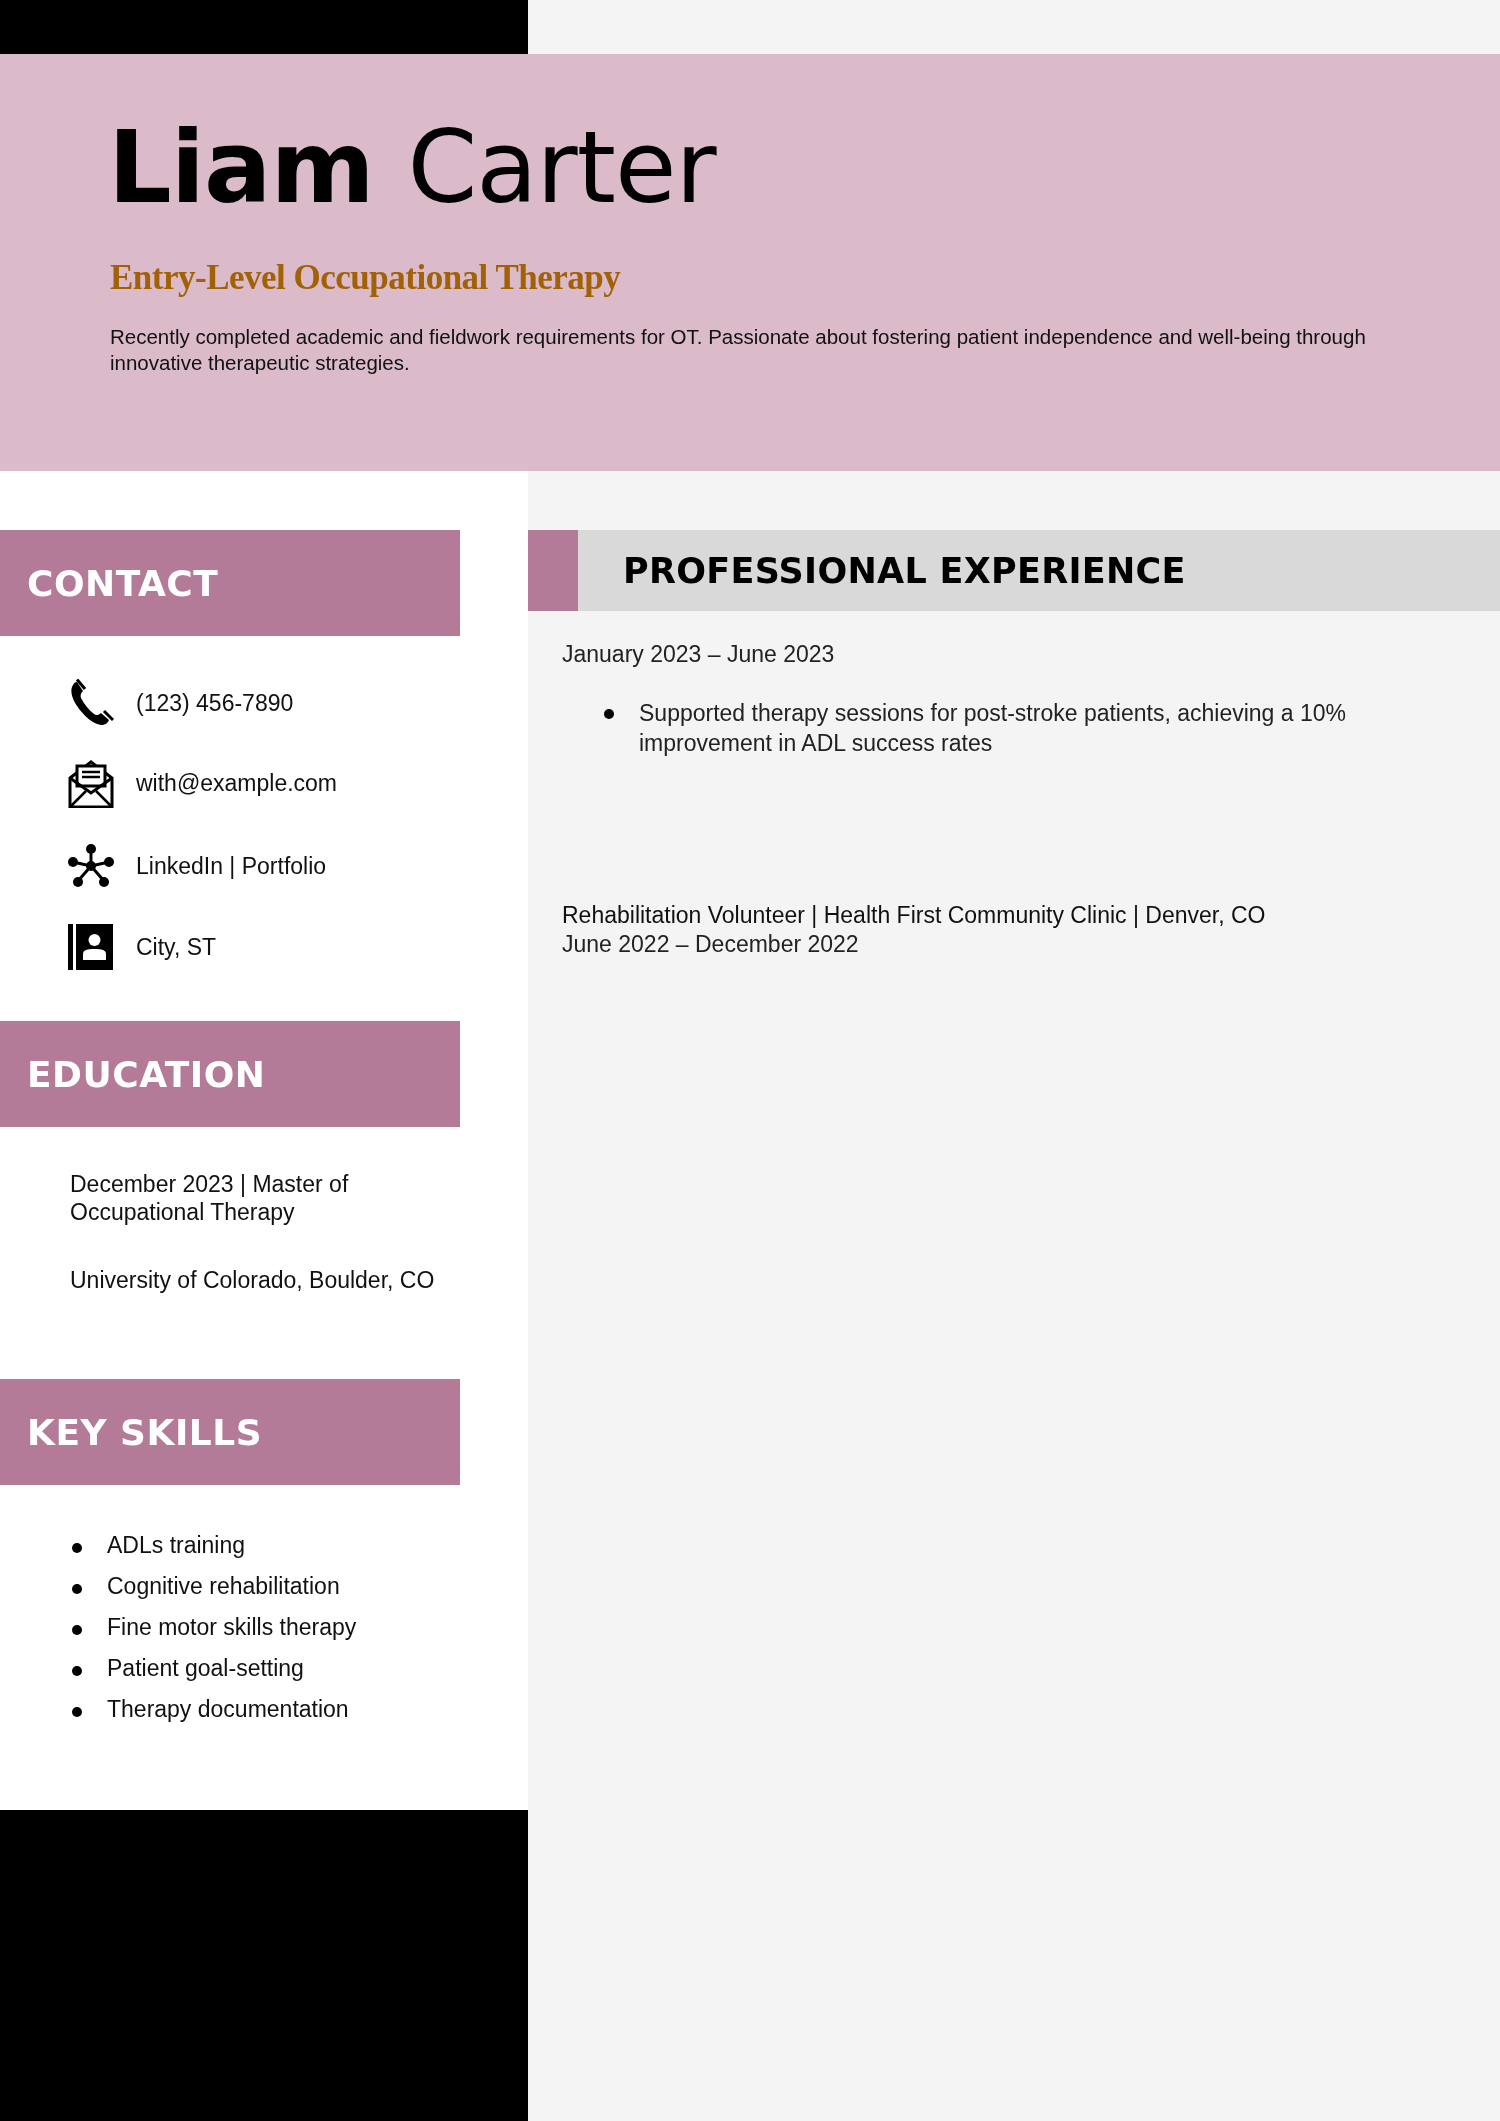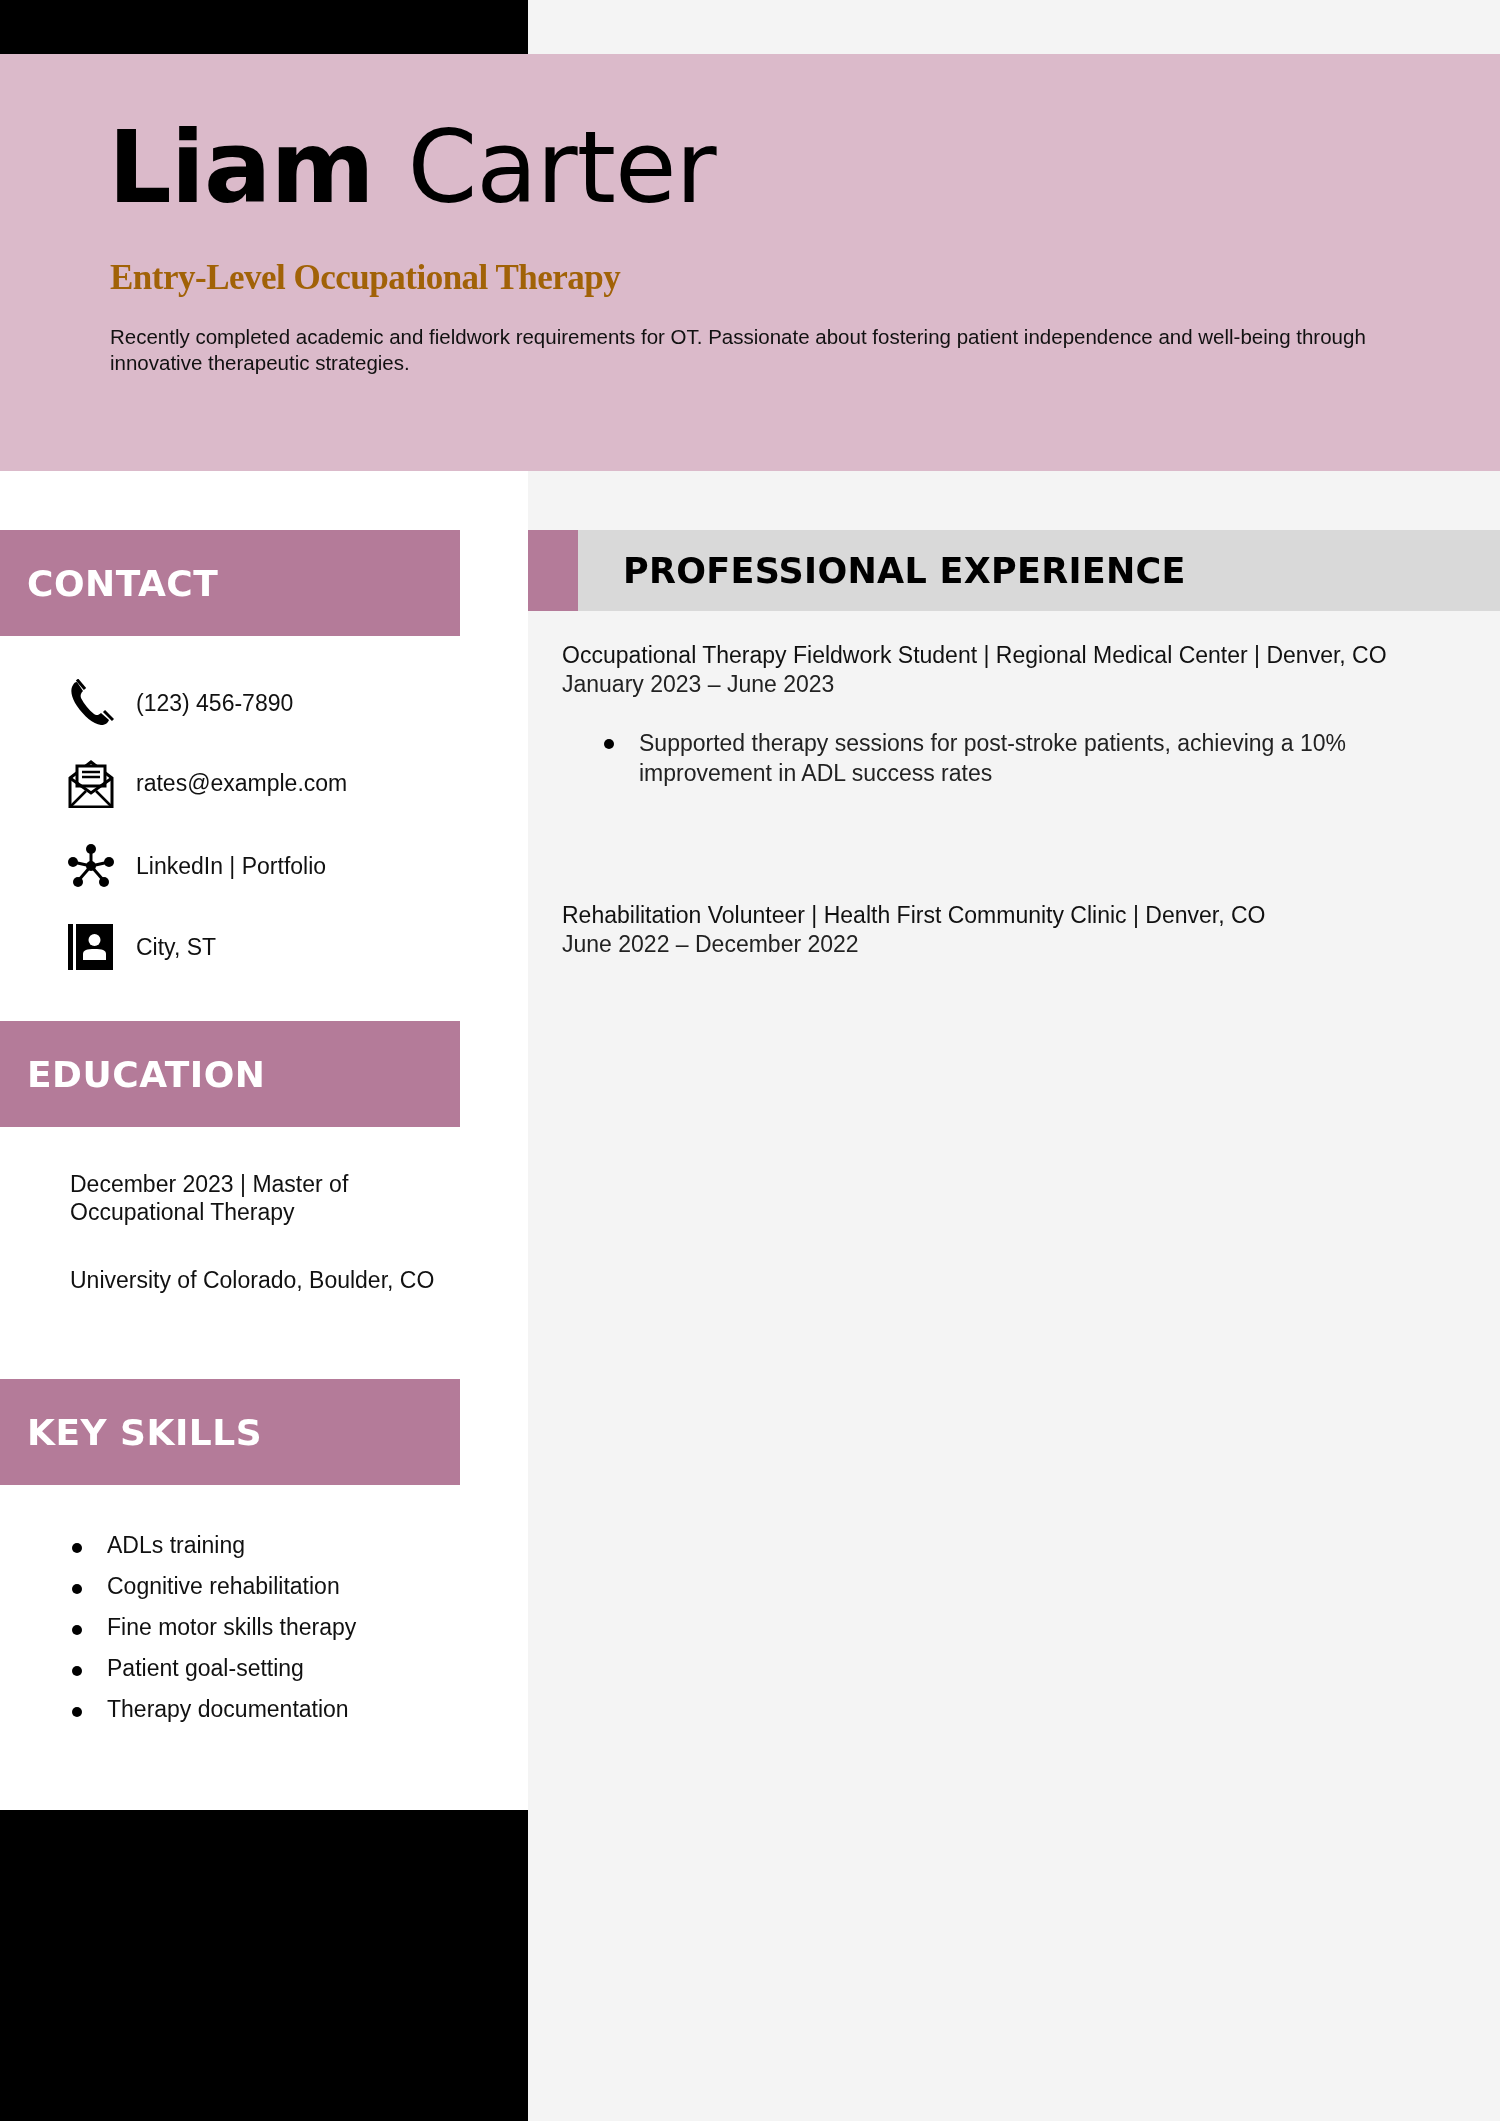--- a/index.html
+++ b/index.html
@@ -133,21 +133,21 @@
   <span class="icon">
     <svg width="46" height="50" viewBox="0 0 46 50">
       <path d="M2 20 L23 4 L44 20 L44 49 L2 49 Z" fill="none" stroke="#000" stroke-width="3"></path>
       <rect x="9" y="8" width="28" height="20" fill="#fff" stroke="#000" stroke-width="3"></rect>
       <line x1="14" y1="14" x2="32" y2="14" stroke="#000" stroke-width="2.5"></line>
       <line x1="14" y1="19" x2="32" y2="19" stroke="#000" stroke-width="2.5"></line>
       <path d="M2 20 L23 35 L44 20" fill="none" stroke="#000" stroke-width="3"></path>
       <path d="M2 49 L18 33 M44 49 L28 33" stroke="#000" stroke-width="2.5"></path>
     </svg>
   </span>
-  <span class="text">rates@example.com</span>
+  <span class="text">with@example.com</span>
 </div>
 
 <div class="contact-item" style="top:842px;">
   <span class="icon">
     <svg width="46" height="44" viewBox="0 0 46 44">
       <g stroke="#000" stroke-width="3">
         <line x1="23" y1="22" x2="23" y2="6"></line>
         <line x1="23" y1="22" x2="5" y2="18"></line>
         <line x1="23" y1="22" x2="41" y2="18"></line>
         <line x1="23" y1="22" x2="10" y2="37"></line>
@@ -188,21 +188,20 @@
   <li>Patient goal-setting</li>
   <li>Therapy documentation</li>
 </ul>
 
 <div class="exp-heading">
   <span class="accent"></span>
   <span class="label">PROFESSIONAL EXPERIENCE</span>
 </div>
 
 <div class="job" style="top:640px;">
-  <div class="role">Occupational Therapy Fieldwork Student | Regional Medical Center | Denver, CO</div>
   <div class="dates">January 2023 – June 2023</div>
   <ul>
     <li>Supported therapy sessions for post-stroke patients, achieving a 10% improvement in ADL success rates</li>
   </ul>
 </div>
 
 <div class="job" style="top:900px;">
   <div class="role">Rehabilitation Volunteer | Health First Community Clinic | Denver, CO</div>
   <div class="dates">June 2022 – December 2022</div>
 </div>

